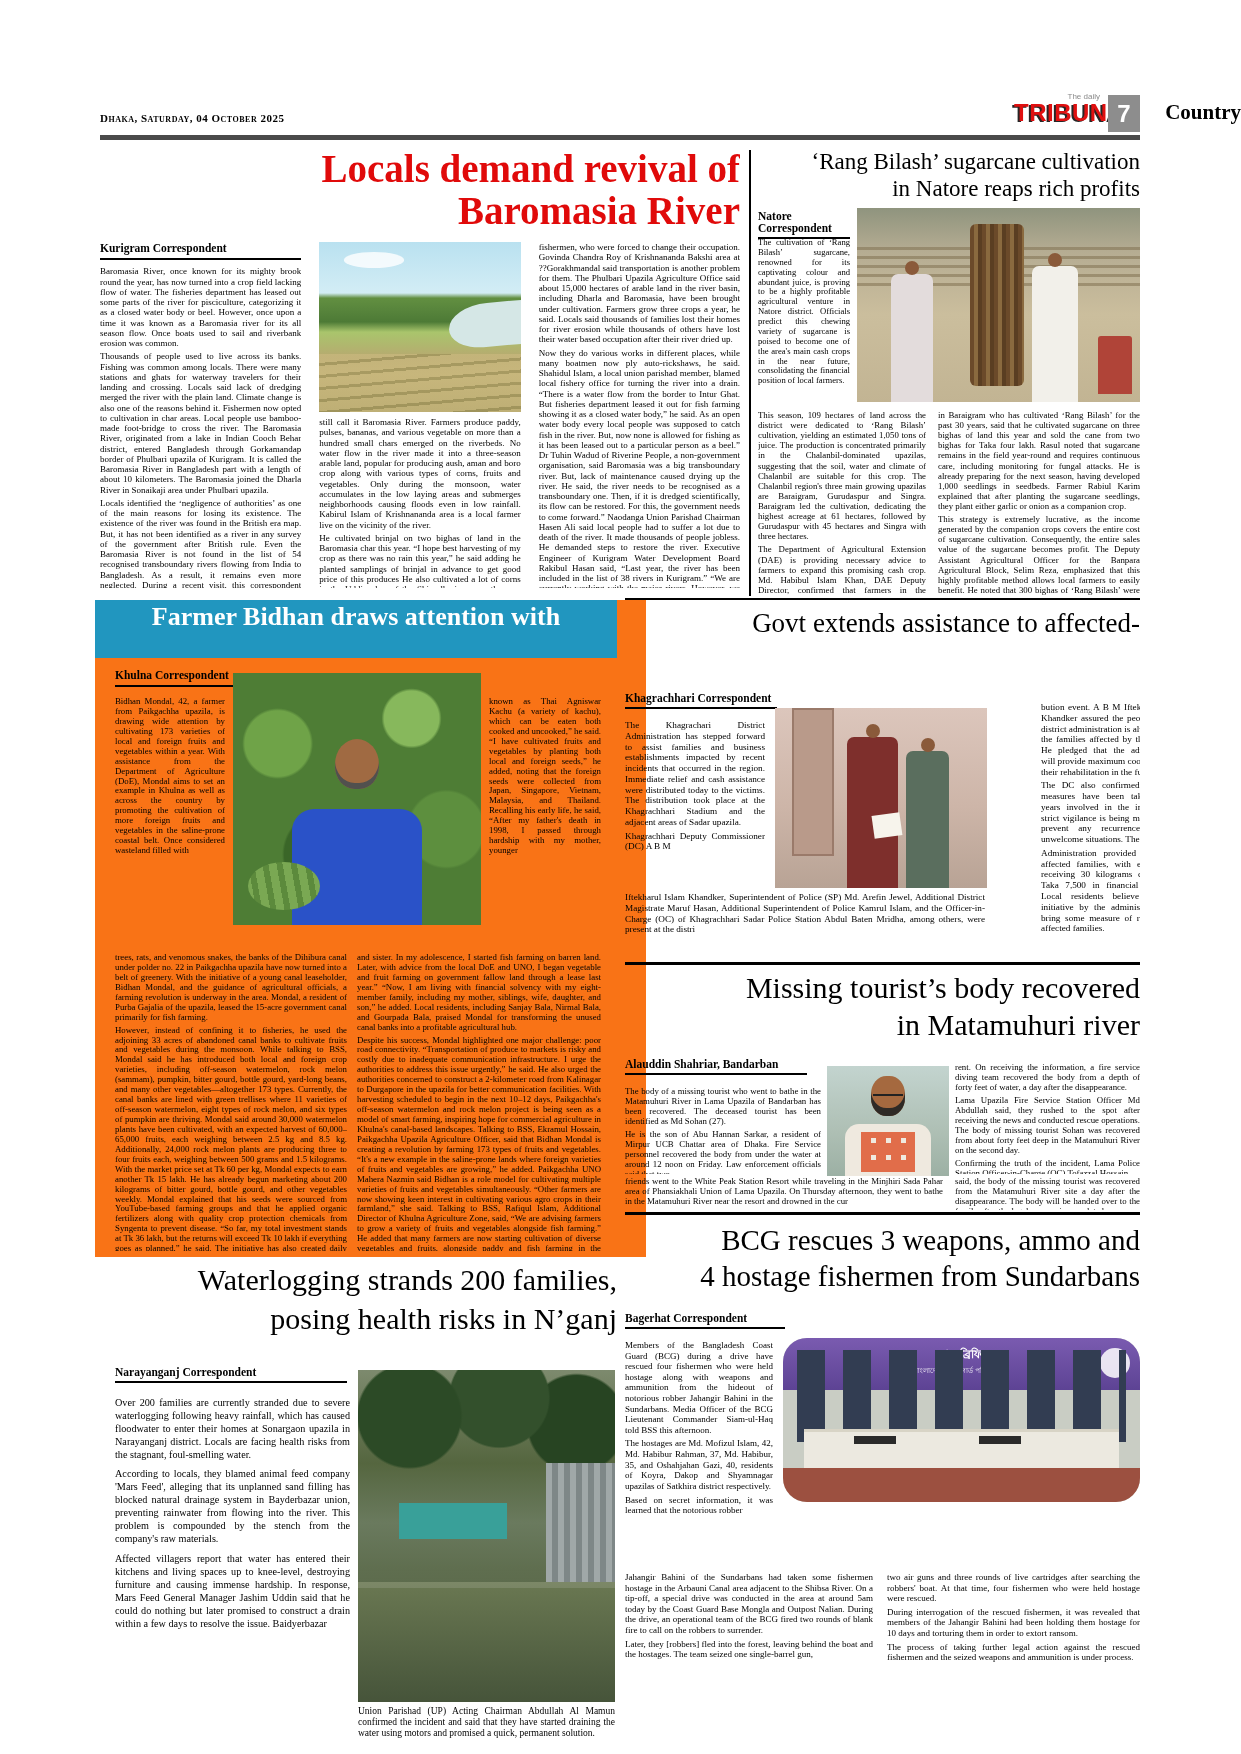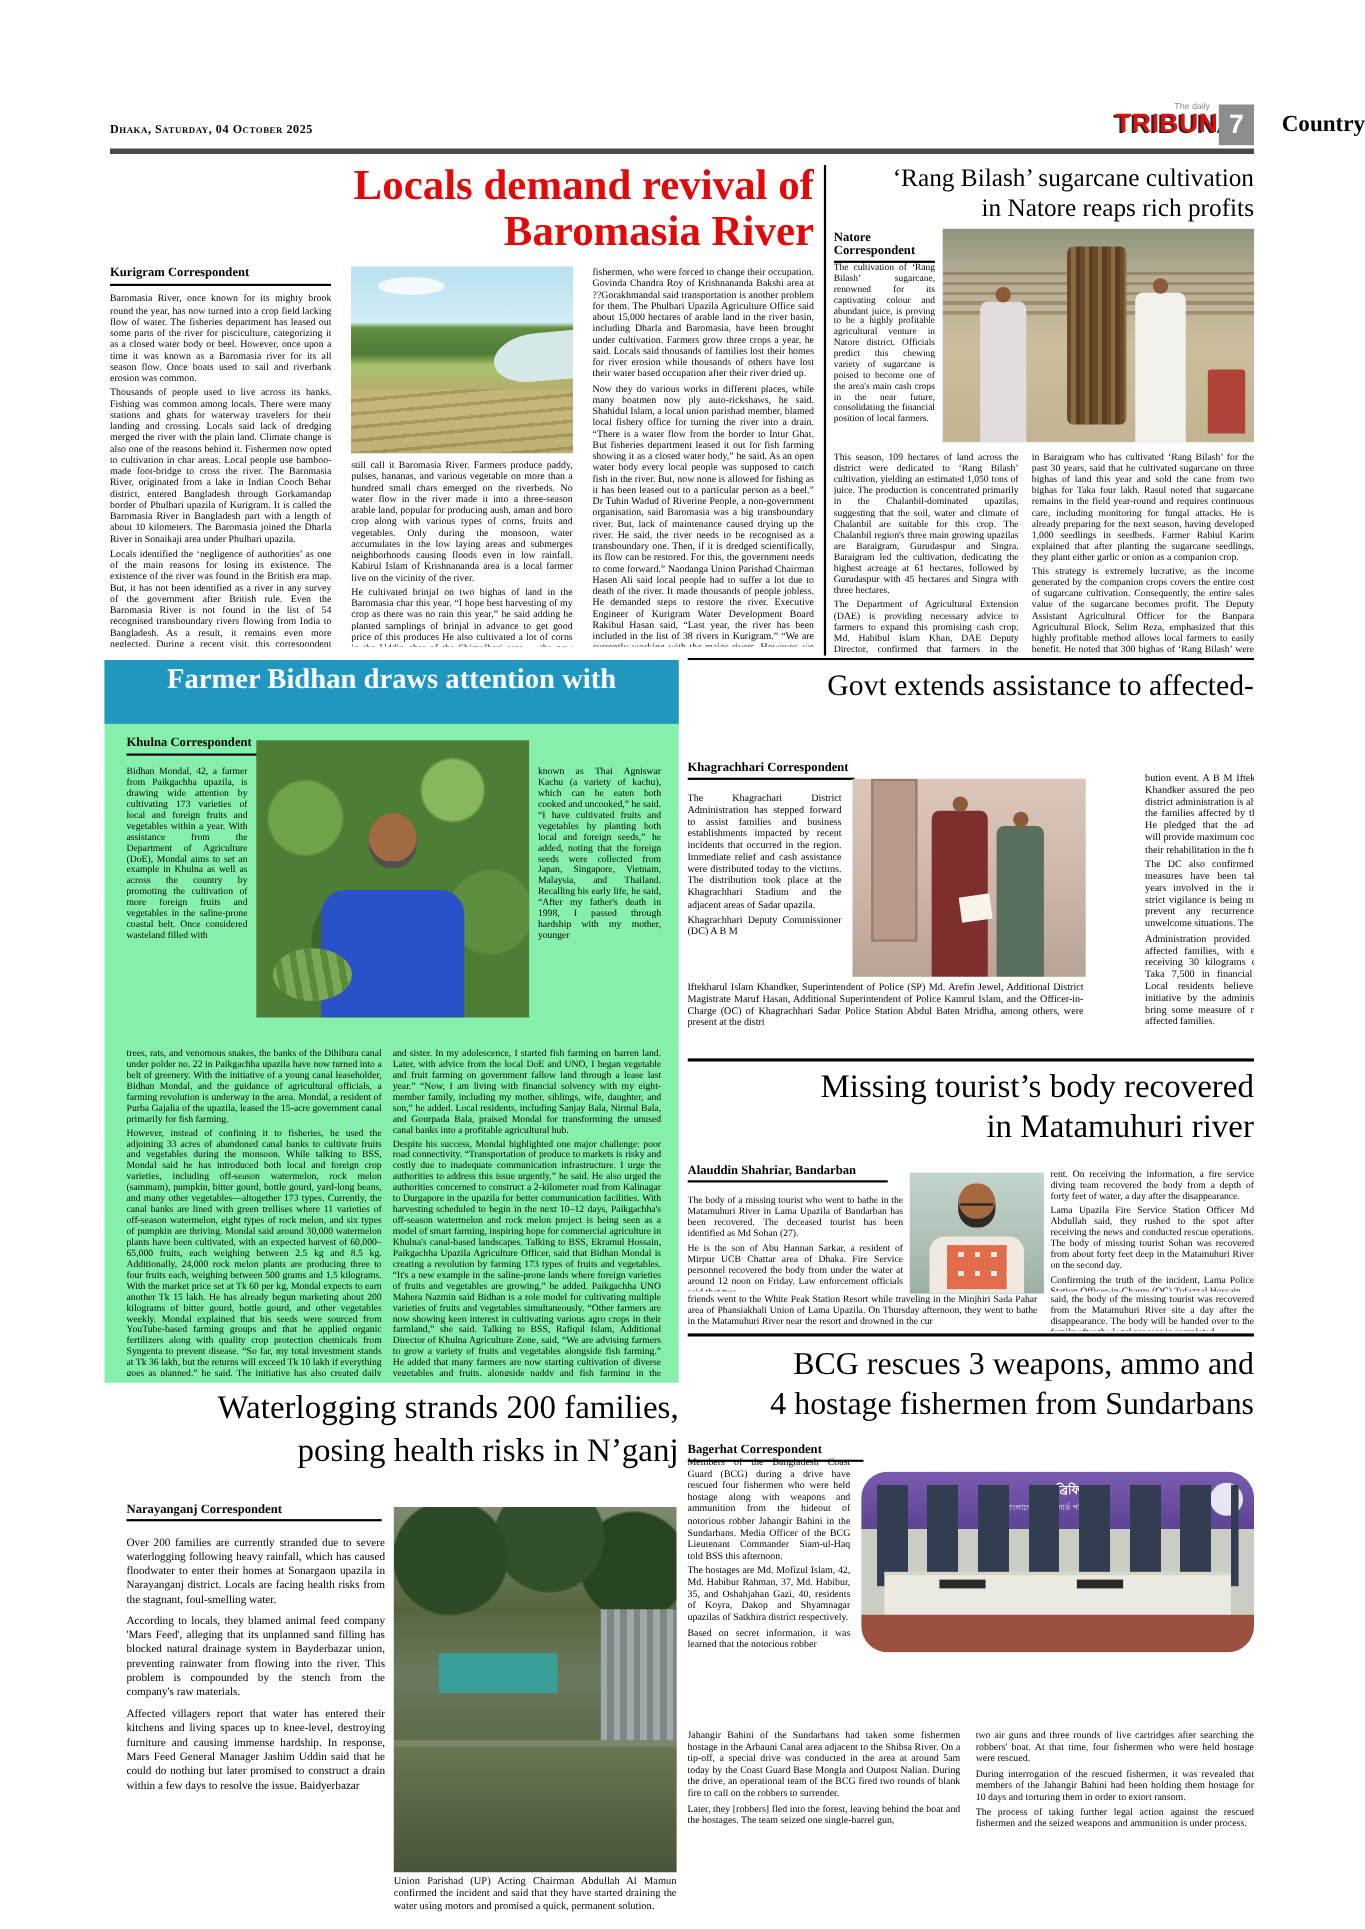--- a/index.html
+++ b/index.html
@@ -64,21 +64,21 @@
   .ph2-p1 { left:12%; height:66%; width:15%; background:#e3dc dcd; background:#e3dcdc; }
   .ph2-p2 { left:62%; height:70%; width:16%; background:#f2f0ea; }
   .ph2-chair { position:absolute; right:3%; bottom:4%; width:12%; height:30%;
                background:#b04438; border-radius:3px 3px 0 0; }
   .a2-colA { position:absolute; left:0; top:262px; width:168px; height:186px; overflow:hidden;
              font-size:8.8px; line-height:1.15; }
   .a2-colB { position:absolute; left:180px; top:262px; width:202px; height:186px; overflow:hidden;
              font-size:8.8px; line-height:1.15; }
 
   
-  #art-bidhan { left:95px; top:600px; width:522px; height:657px; background:#86efac; }
+  #art-bidhan { left:95px; top:600px; width:522px; height:657px; background:#f97316;padding-left:29px; }
   .a3-banner { position:absolute; left:0; top:0; width:522px; height:58px; background:#2196bf;
                color:#fff; font-weight:bold; font-size:26px; line-height:1.1; text-align:center;
                padding-top:3px; box-sizing:border-box; }
   .a3-body { position:absolute; left:0; top:61px; right:0; bottom:0;
              font-size:8.8px; line-height:1.13; }
   .a3-byline { position:absolute; left:20px; top:8px; width:180px; }
   .a3-col1 { position:absolute; left:20px; top:36px; width:110px; height:248px; overflow:hidden; }
   #ph-bidhan { position:absolute; left:138px; top:12px; width:248px; height:252px;
     background-color:#4e7d35;
     background-image:radial-gradient(circle at 18% 28%,#6fa348 0 12%,transparent 13%),
@@ -140,21 +140,21 @@
   .a5-wl { position:absolute; left:0; top:214px; width:318px; height:34px; overflow:hidden;
            font-size:8.8px; line-height:1.14; }
   .a5-wr { position:absolute; left:330px; top:214px; width:185px; height:34px; overflow:hidden;
            font-size:8.8px; line-height:1.14; }
 
   
   #art-bcg { left:625px; top:1212px; width:515px; height:505px; overflow:hidden; }
   .a6-rule { position:absolute; left:0; top:0; width:515px; height:3px; background:#000; }
   .a6-hl { position:absolute; left:0; top:10px; width:515px; font-size:29px; line-height:1.25; }
   .a6-byline { position:absolute; left:0; top:100px; width:160px; }
-  .a6-colA { position:absolute; left:0; top:112px; width:148px; height:228px; overflow:hidden;
+  .a6-colA { position:absolute; left:0; top:128px; width:148px; height:228px; overflow:hidden;
              font-size:9px; line-height:1.18; }
   #ph-bcg { position:absolute; left:158px; top:126px; width:357px; height:164px; background:#c9cdc4;border-radius:24px; }
   .ph6-banner { position:absolute; left:0; top:0; width:100%; height:52px;
     background:linear-gradient(180deg,#7a5bb0,#5d4394); color:#fff; text-align:center;
     font-family:"DejaVu Sans",sans-serif; }
   .ph6-b1 { font-size:11px; font-weight:bold; margin-top:8px; }
   .ph6-b2 { font-size:7px; opacity:.9; }
   .ph6-logo { position:absolute; right:10px; top:10px; width:30px; height:30px; border-radius:50%;
               background:#fff; opacity:.85; }
   .ph6-floor { position:absolute; left:0; bottom:0; width:100%; height:34px; background:#9c5040; }

